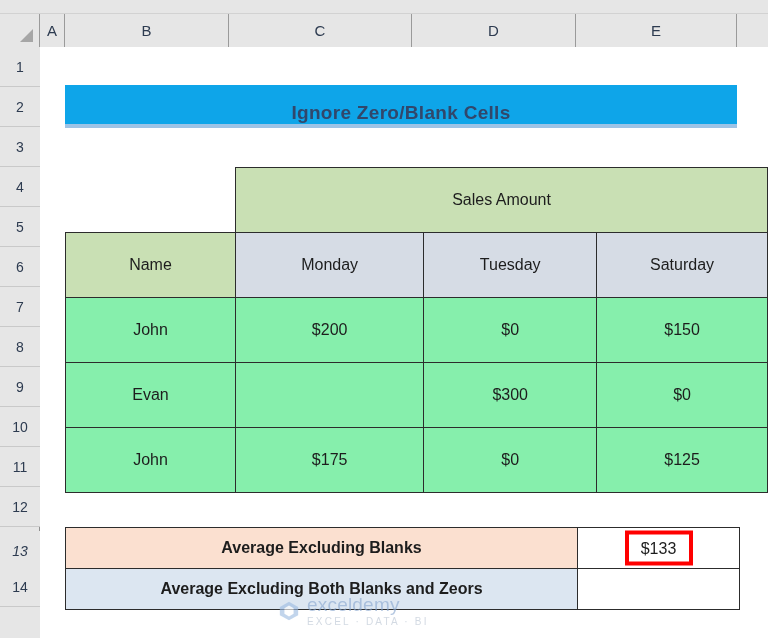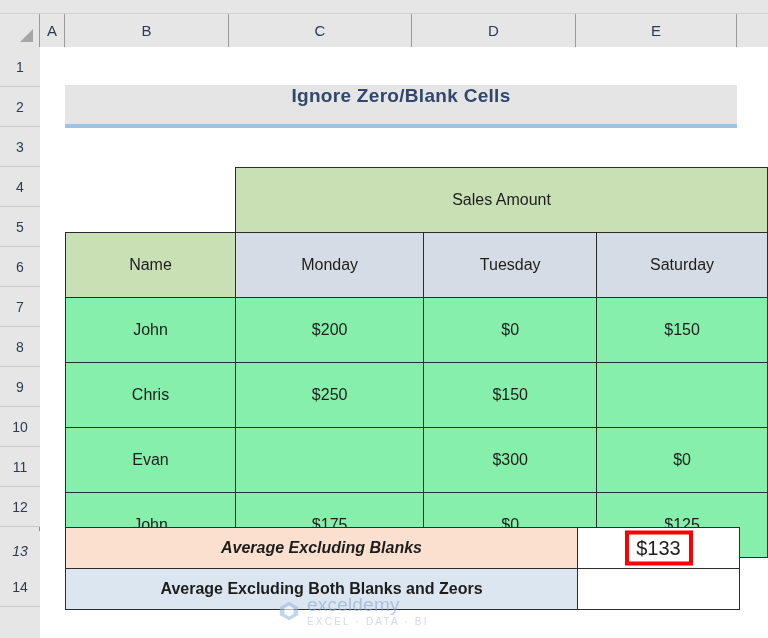--- a/index.html
+++ b/index.html
@@ -92,25 +92,25 @@
     justify-content: center;
     font-size: 14px;
     color: #2d3b50;
   }
 
   
   .title-banner {
     position: absolute;
     left: 65px; top: 85px;
     width: 672px; height: 43px;
-    background: #e5e5e5;
+    background: #0ea5e9;
     border-bottom: 4px solid #9DC3E6;
     box-sizing: border-box;
     display: flex;
-    align-items: flex-start;
+    align-items: flex-end;
     justify-content: center;
   }
   .title-banner span {
     font-size: 19px;
     font-weight: bold;
     color: #31476b;
     letter-spacing: .3px;
   }
 
   
@@ -173,21 +173,21 @@
     vertical-align: middle;
     font-size: 16px;
     color: #1d1d1d;
   }
   .s-label {
     width: 511px;
     font-weight: bold;
     font-size: 16px;
   }
   .s-value { width: 161px; background: #ffffff; }
-  .row-peach .s-label { background: #FBE0D0; font-style: italic; }
+  .row-peach .s-label { background: #FBE0D0; }
   .row-blue  .s-label { background: #DCE6F1; }
 
   
   .result-wrap {
     position: relative;
     width: 100%; height: 100%;
     display: flex;
     align-items: center;
     justify-content: center;
   }
@@ -199,21 +199,21 @@
     width: 68px;
     height: 35px;
     border: 4px solid #FF0000;
     box-sizing: border-box;
     background: #ffffff;
     display: flex;
     align-items: center;
     justify-content: center;
   }
   .red-box span {
-    font-size: 20px;
+    font-size: 16px;
     color: #1d1d1d;
   }
 
   
   .watermark {
     position: absolute;
     left: 278px; top: 595px;
     display: flex;
     align-items: center;
     gap: 7px;
@@ -338,26 +338,20 @@
           <span>Saturday</span>
         </th>
       </tr>
     </thead>
     <tbody>
       <tr>
         <td>John</td>
         <td>$200</td>
         <td>$0</td>
         <td>$150</td>
-      </tr>
-      <tr>
-        <td>Chris</td>
-        <td>$250</td>
-        <td>$150</td>
-        <td></td>
       </tr>
       <tr>
         <td>Evan</td>
         <td></td>
         <td>$300</td>
         <td>$0</td>
       </tr>
       <tr>
         <td>John</td>
         <td>$175</td>

